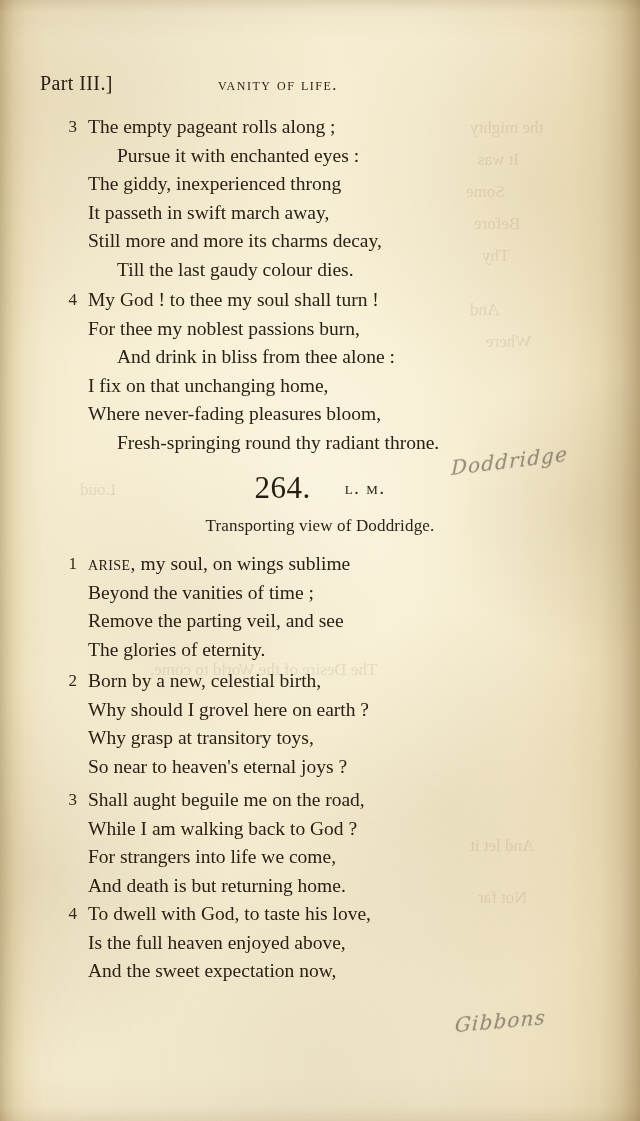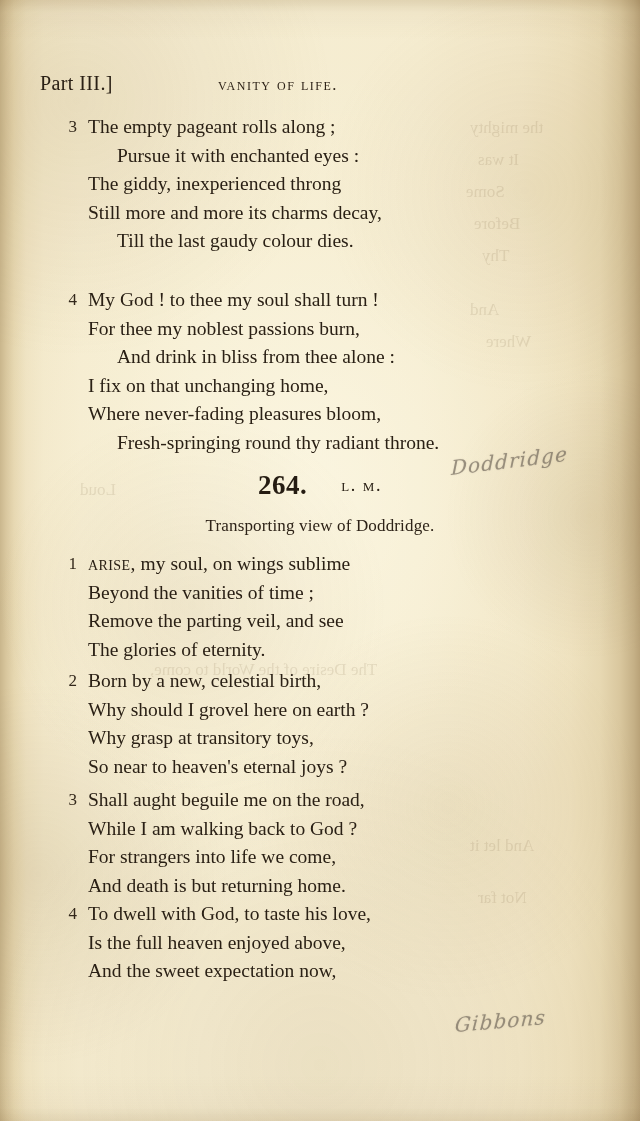--- a/index.html
+++ b/index.html
@@ -88,25 +88,24 @@
 
   
   .hymn-head {
     position: absolute;
     left: 0;
     width: 640px;
     text-align: center;
   }
   .hymn-number {
     display: inline-block;
-    font-size: 27px;
+    font-size: 31px;
     letter-spacing: 0.5px;
     vertical-align: middle;
     color: #251c12;
-    font-weight: bold;
   }
   .hymn-metre {
     display: inline-block;
     margin-left: 34px;
     font-size: 18px;
     letter-spacing: 1.6px;
     font-variant: small-caps;
     text-transform: lowercase;
     vertical-align: middle;
     color: #2a2015;
@@ -229,20 +228,23 @@
         <span class="vnum">3</span>
         <span class="vtext">The  empty pageant rolls along ;</span>
       </div>
       <div class="vline ind">
         <span class="vtext">Pursue it with enchanted eyes :</span>
       </div>
       <div class="vline">
         <span class="vtext">The giddy, inexperienced throng</span>
       </div>
       <div class="vline">
+        <span class="vtext">It passeth in swift march away,</span>
+      </div>
+      <div class="vline">
         <span class="vtext">Still more and more its charms decay,</span>
       </div>
       <div class="vline ind">
         <span class="vtext">Till the last gaudy colour dies.</span>
       </div>
     </div>
 
     <div class="stanza" style="top:286px;">
       <div class="vline">
         <span class="vnum">4</span>

